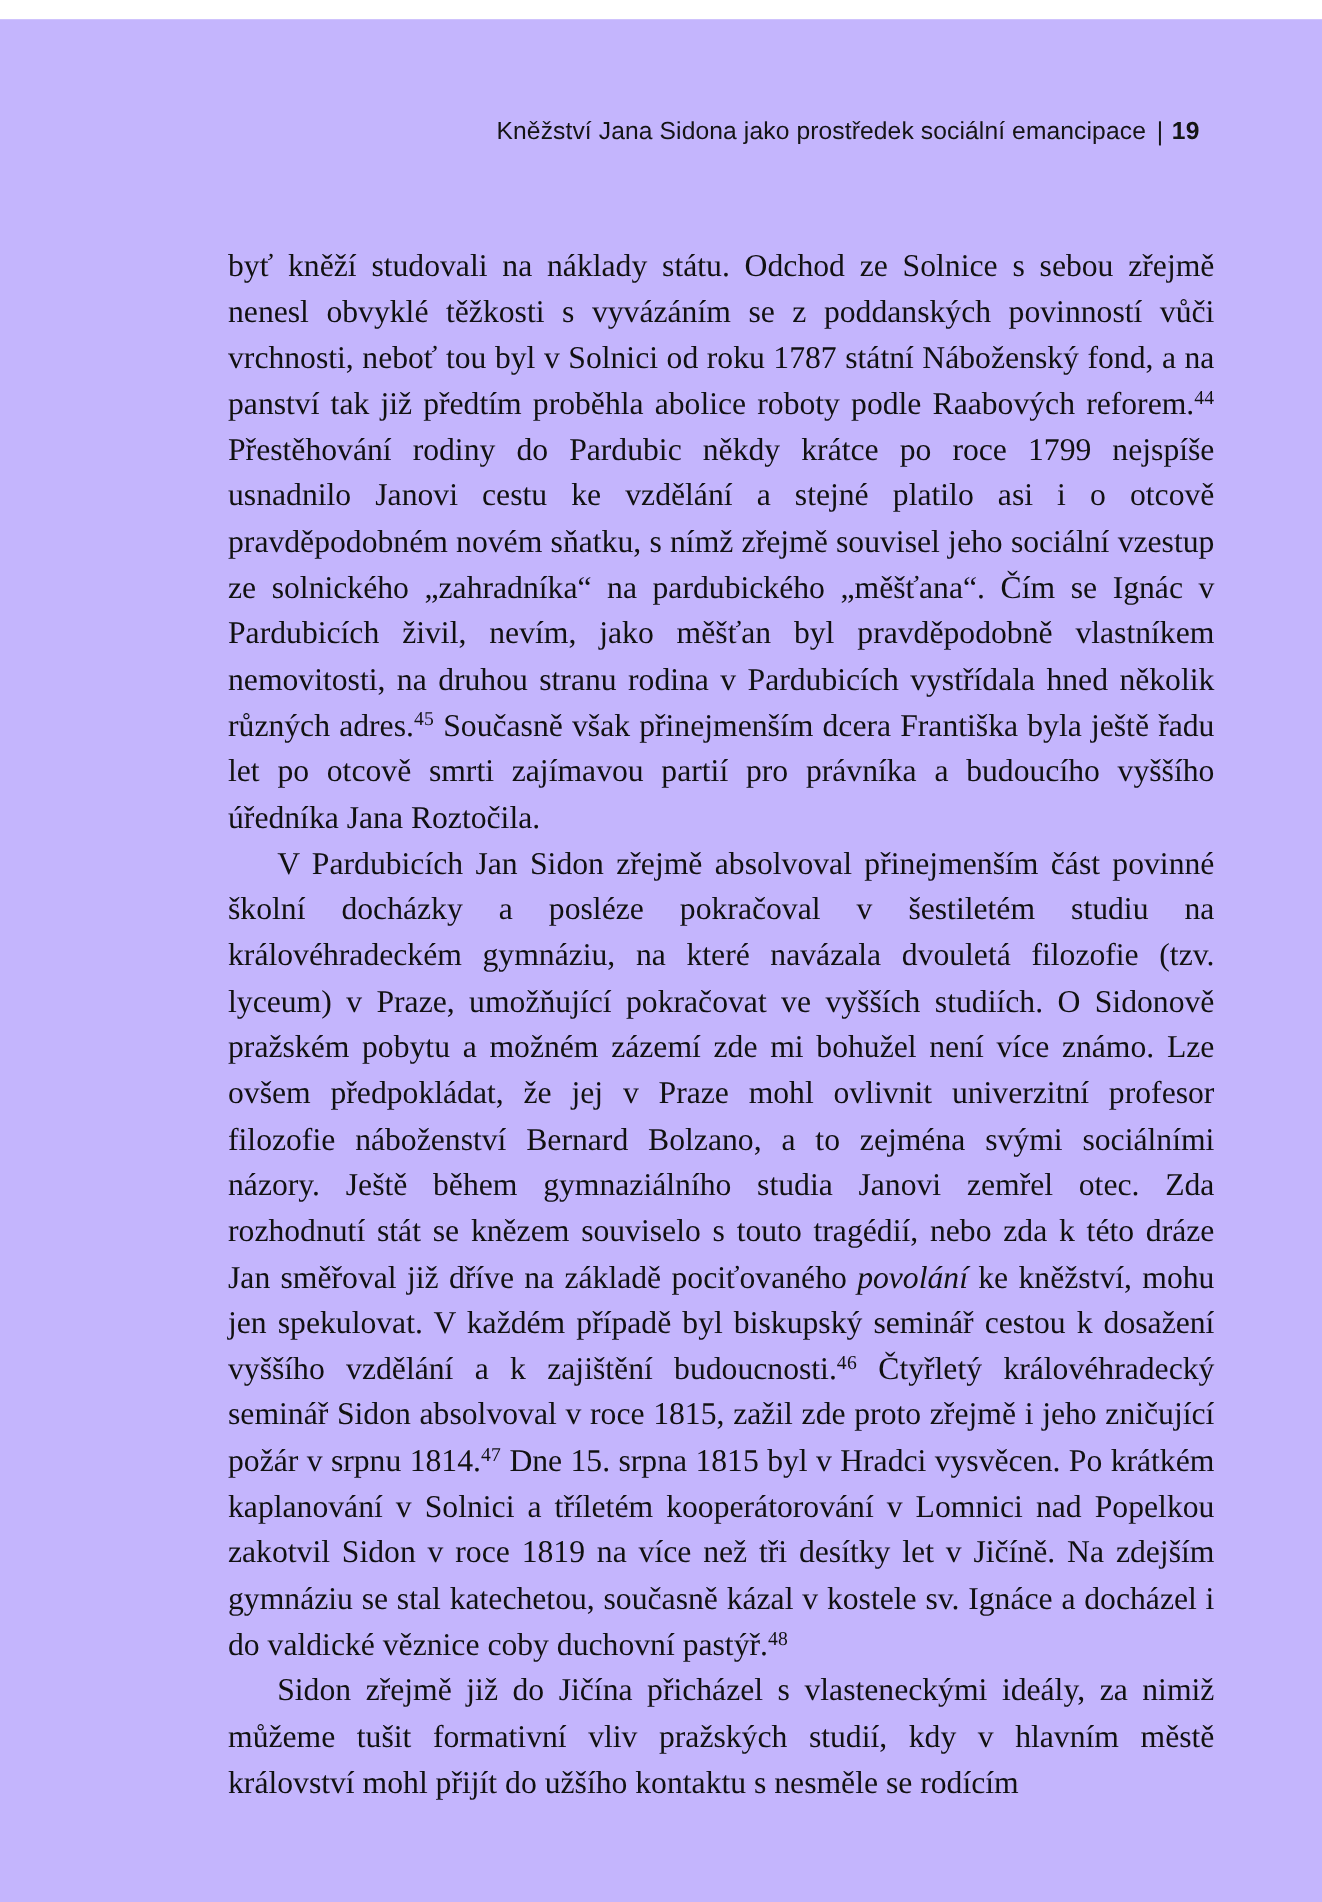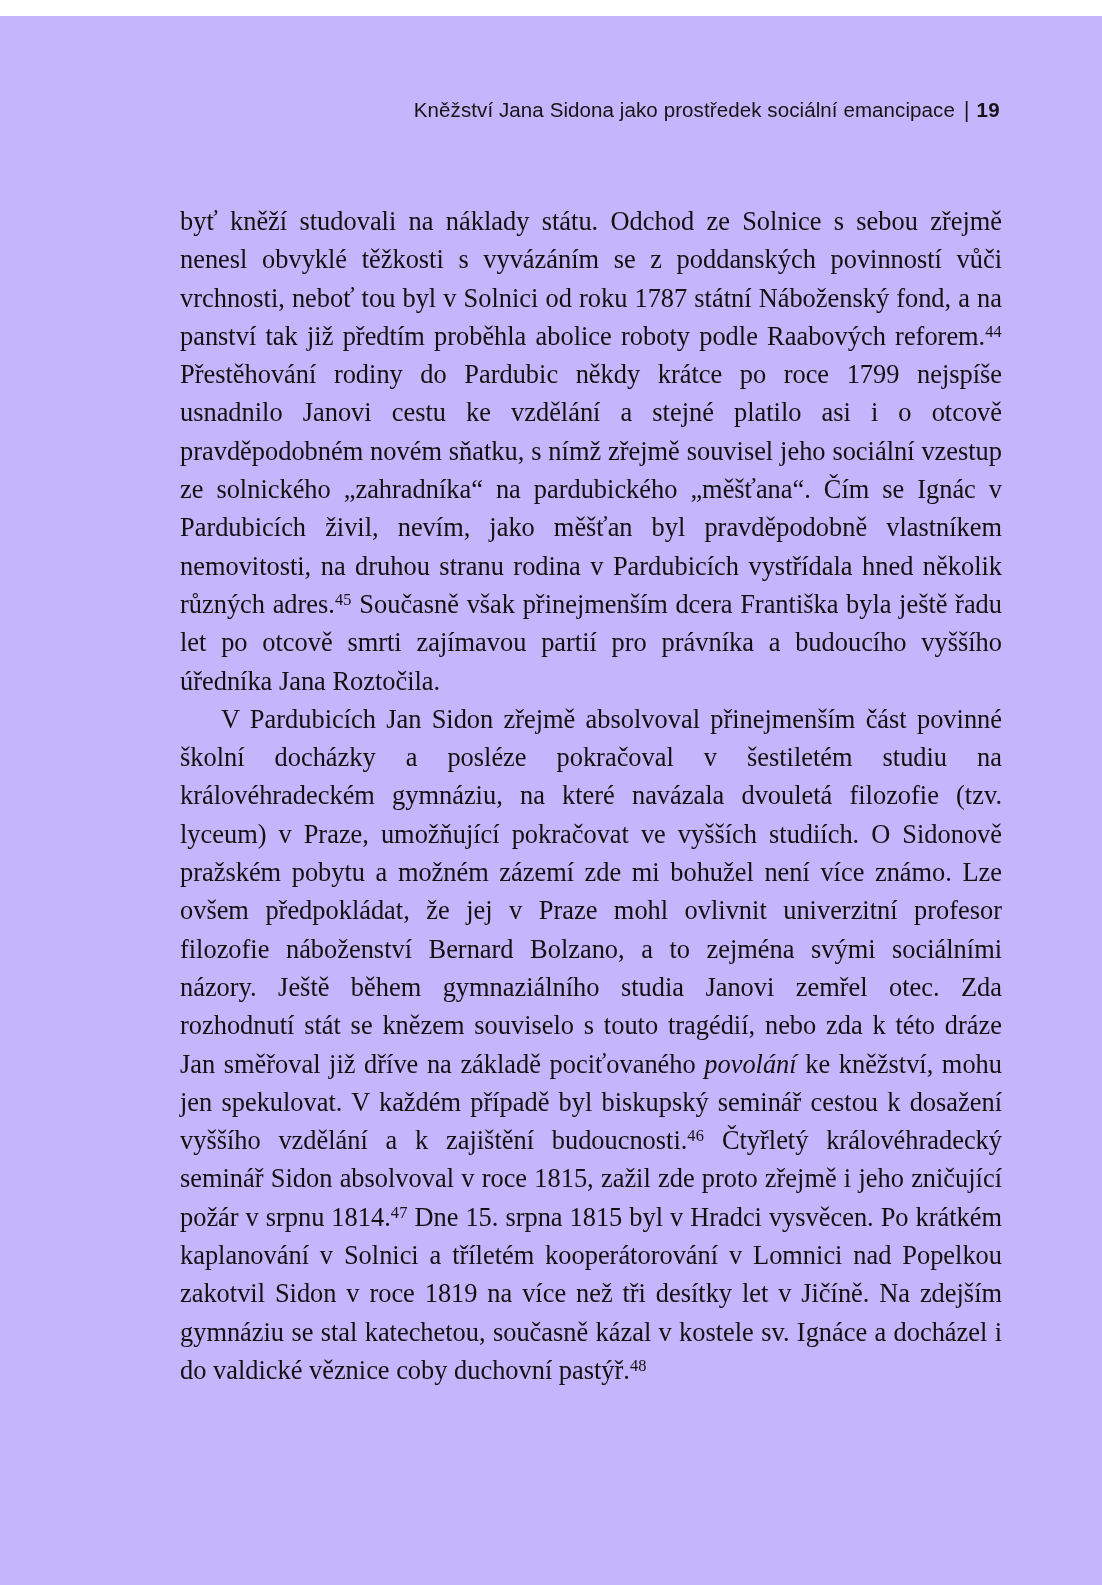--- a/index.html
+++ b/index.html
@@ -44,21 +44,21 @@
     transform: scaleY(1.05);
   }
   .running-head .rh-folio {
     font-weight: 700;
     letter-spacing: 0.4px;
   }
 
   
   .textblock {
     position: absolute;
-    left: 180px;
+    left: 190px;
     top: 186px;
     width: 822px;
     font-family: "Liberation Serif", "DejaVu Serif", serif;
     font-size: 26.4px;
     line-height: 38.3px;
     color: #111111;
     text-align: justify;
     text-justify: inter-word;
     -webkit-font-smoothing: antialiased;
     hyphens: manual;
@@ -97,15 +97,16 @@
 
 <div class="page">
 
   <div class="running-head">
     <span class="rh-title">Kněžství Jana Sidona jako prostředek sociální emancipace</span><span class="rh-sep">|</span><span class="rh-folio">19</span>
   </div>
 
   <div class="textblock" id="textblock">
       <p id="para-1" style="text-indent: 0px;">byť kněží studovali na náklady státu. Odchod ze Solnice s sebou zřejmě nenesl obvyklé těžkosti s vyvázáním se z poddanských povinností vůči vrchnosti, neboť tou byl v Solnici od roku 1787 státní Náboženský fond, a na panství tak již předtím proběhla abolice roboty podle Raabových reforem.<sup class="fn">44</sup> Přestěhování rodiny do Pardubic někdy krátce po roce 1799 nejspíše usnadnilo Janovi cestu ke vzdělání a stejné platilo asi i o otcově pravděpodobném novém sňatku, s nímž zřejmě souvisel jeho sociální vzestup ze solnického „zahradníka“ na pardubického „měšťana“. Čím se Ignác v Pardubicích živil, nevím, jako měšťan byl pravděpodobně vlastníkem nemovitosti, na druhou stranu rodina v Pardubicích vystřídala hned několik různých adres.<sup class="fn">45</sup> Současně však přinejmenším dcera Františka byla ještě řadu let po otcově smrti zajímavou partií pro právníka a budoucího vyššího úředníka Jana Roztočila.</p>
       <p id="para-2">V Pardubicích Jan Sidon zřejmě absolvoval přinejmenším část povinné školní docházky a posléze pokračoval v šestiletém studiu na královéhradeckém gymnáziu, na které navázala dvouletá filozofie (tzv. lyceum) v Praze, umožňující pokračovat ve vyšších studiích. O Sidonově pražském pobytu a možném zázemí zde mi bohužel není více známo. Lze ovšem předpokládat, že jej v Praze mohl ovlivnit univerzitní profesor filozofie náboženství Bernard Bolzano, a to zejména svými sociálními názory. Ještě během gymnaziálního studia Janovi zemřel otec. Zda rozhodnutí stát se knězem souviselo s touto tragédií, nebo zda k této dráze Jan směřoval již dříve na základě pociťovaného <i>povolání</i> ke kněžství, mohu jen spekulovat. V každém případě byl biskupský seminář cestou k dosažení vyššího vzdělání a k zajištění budoucnosti.<sup class="fn">46</sup> Čtyřletý královéhradecký seminář Sidon absolvoval v roce 1815, zažil zde proto zřejmě i jeho zničující požár v srpnu 1814.<sup class="fn">47</sup> Dne 15. srpna 1815 byl v Hradci vysvěcen. Po krátkém kaplanování v Solnici a tříletém kooperátorování v Lomnici nad Popelkou zakotvil Sidon v roce 1819 na více než tři desítky let v Jičíně. Na zdejším gymnáziu se stal katechetou, současně kázal v kostele sv. Ignáce a docházel i do valdické věznice coby duchovní pastýř.<sup class="fn">48</sup></p>
+      <p id="para-3">Sidon zřejmě již do Jičína přicházel s vlasteneckými ideály, za nimiž můžeme tušit formativní vliv pražských studií, kdy v hlavním městě království mohl přijít do užšího kontaktu s nesměle se rodícím</p>
     </div>
 
 </div>
 
 </body></html>

